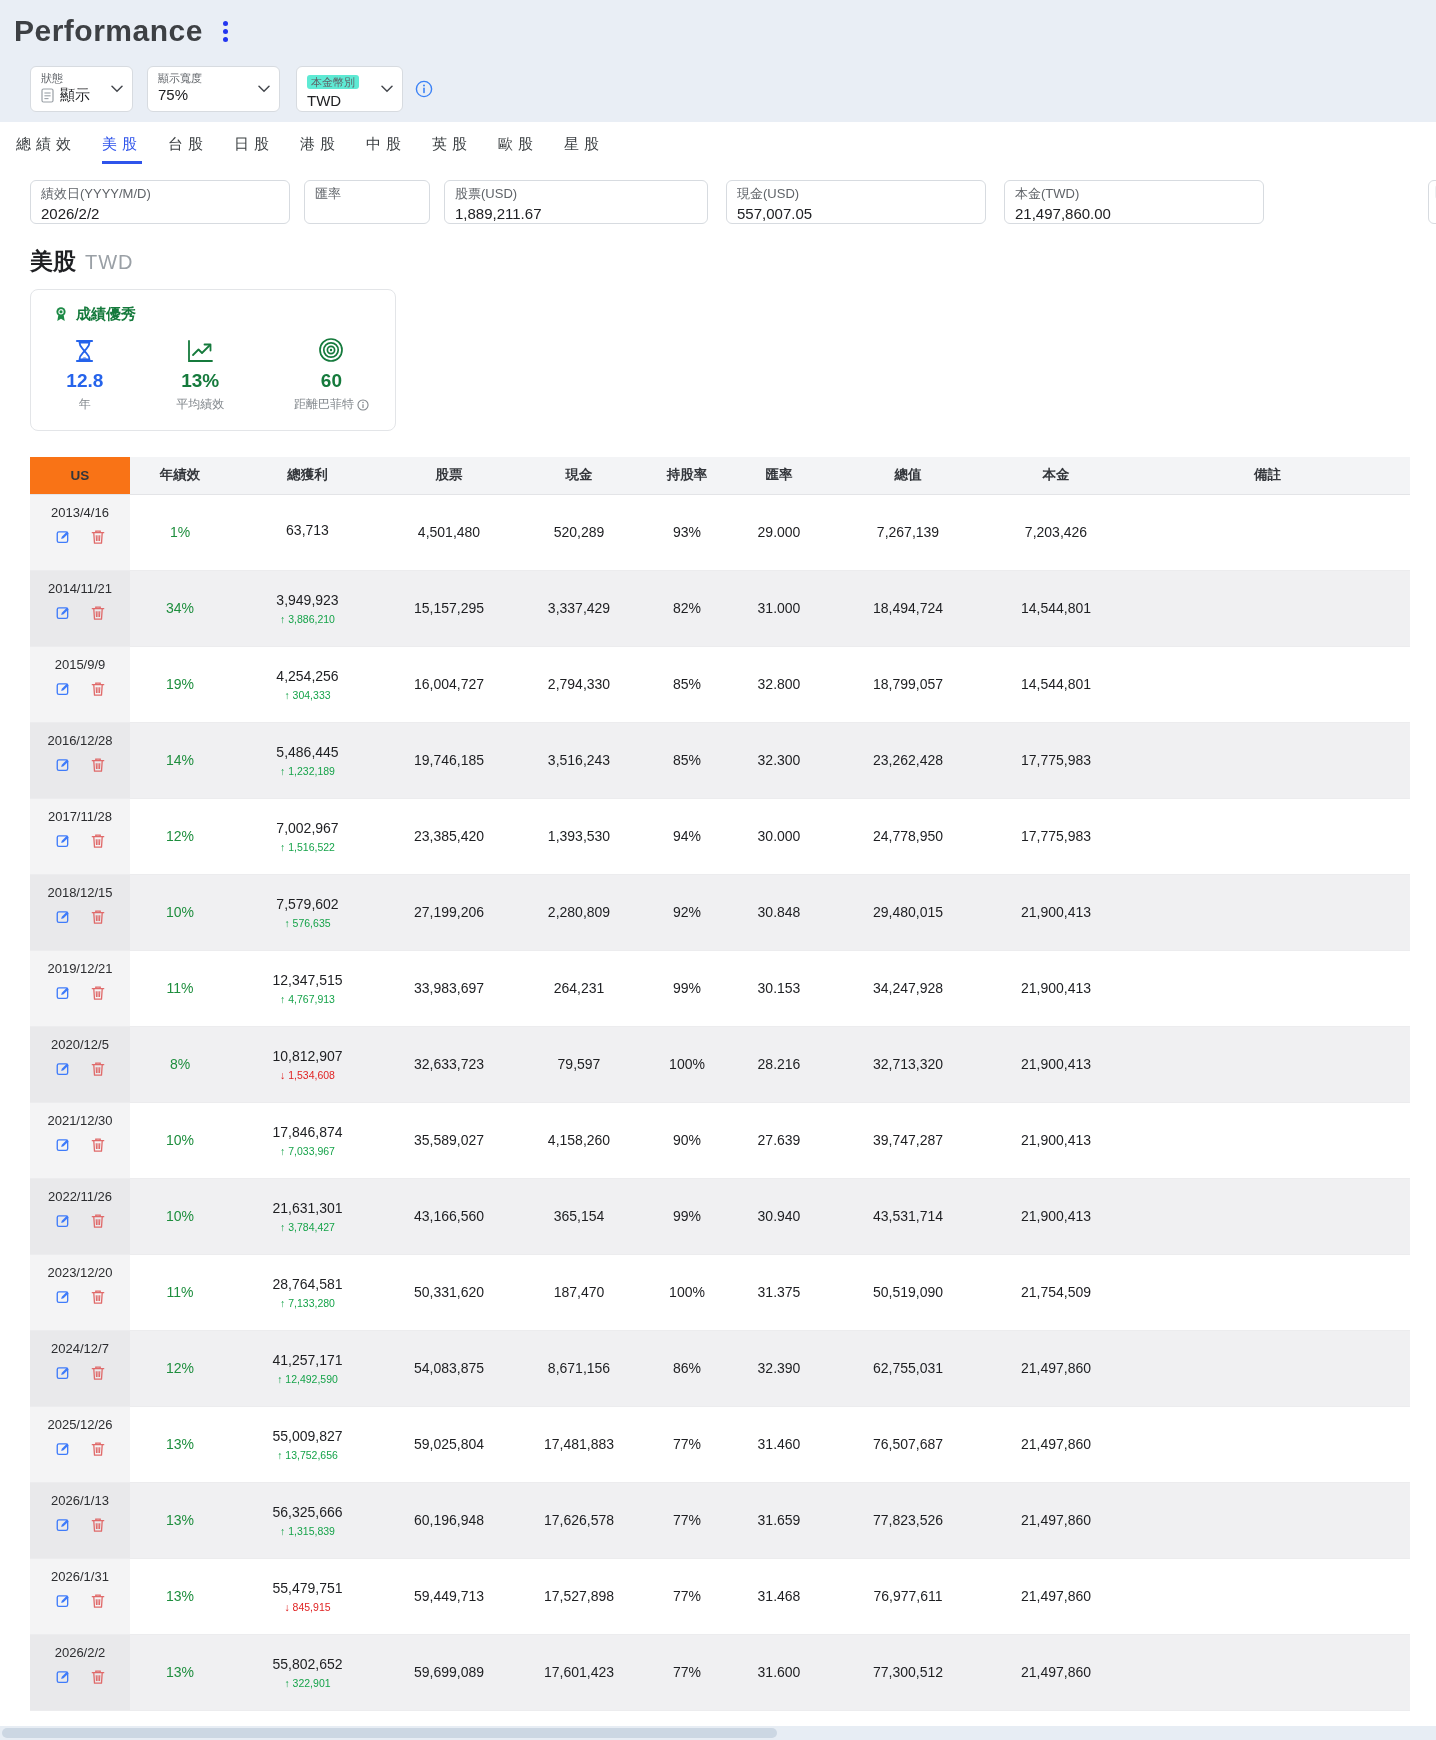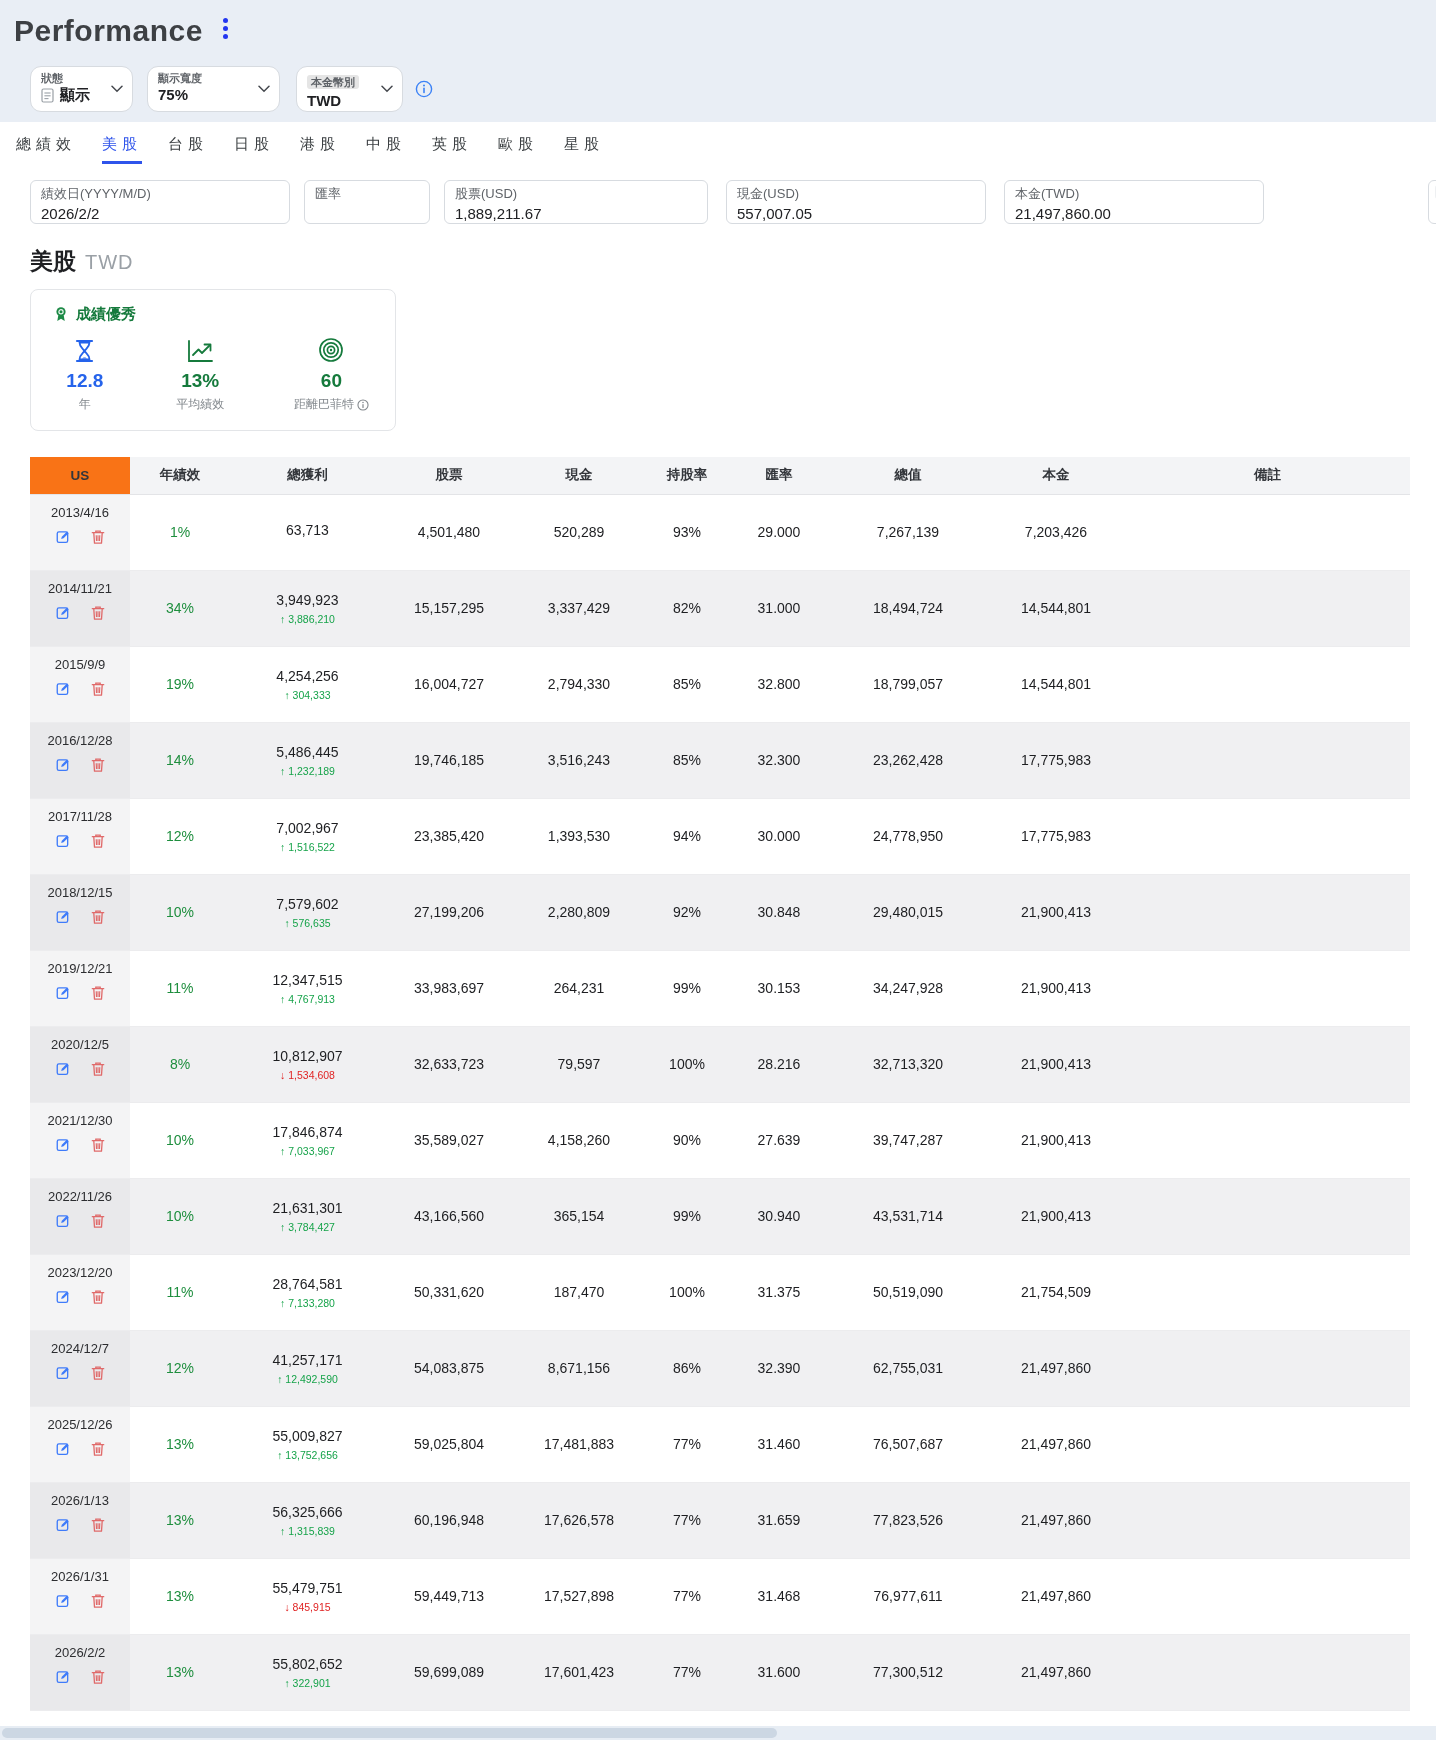--- a/index.html
+++ b/index.html
@@ -6,31 +6,31 @@
   html,body { width:1436px; height:1740px; }
   body {
     font-family: "Liberation Sans", "DejaVu Sans", sans-serif;
     background:#e9eef5;
     position:relative;
     overflow:hidden;
     color:#202124;
   }
   
   .top { position:absolute; top:0; left:0; width:1436px; height:122px; }
-  .title-row { display:flex; align-items:flex-start; gap:16px; padding:14px 0 0 14px; }
+  .title-row { display:flex; align-items:center; gap:16px; padding:14px 0 0 14px; }
   .page-title { font-size:30px; font-weight:bold; color:#3d4044; letter-spacing:.5px; }
   .kebab { display:flex; flex-direction:column; gap:3px; padding:4px; cursor:pointer; }
   .kebab i { width:5px; height:5px; border-radius:50%; background:#2336f0; display:block; }
   .filters { position:absolute; top:66px; left:30px; display:flex; align-items:flex-start; }
   .fbox {
-    background:#fff; border:1px solid #d7dbe0; border-radius:11px;
-    height:46px; padding:5px 26px 4px 10px; position:relative; cursor:pointer;font-weight:bold;
+    background:#fff; border:1px solid #d7dbe0; border-radius:6px;
+    height:46px; padding:5px 26px 4px 10px; position:relative; cursor:pointer;
   }
   .fbox .flabel { font-size:11px; color:#5f6368; line-height:12px; white-space:nowrap; }
-  .fbox .flabel.chip { display:inline-block; background:#e5e5e5; border-radius:3px; padding:1px 4px; }
+  .fbox .flabel.chip { display:inline-block; background:#5eead4; border-radius:3px; padding:1px 4px; }
   .fbox .fvalue { font-size:15px; color:#202124; margin-top:2px; display:flex; align-items:center; gap:6px; white-space:nowrap; }
   .fbox .chev { position:absolute; right:9px; top:50%; transform:translateY(-50%); }
   .f1 { width:103px; }
   .f2 { width:245px; margin-left:42px; }
   .f3 { width:133px; margin-left:14px; }
   .f4 { width:107px; margin-left:16px; }
   .info-btn { margin-left:12px; margin-top:14px; cursor:pointer; }
   
   .panel { position:absolute; top:122px; left:0; width:1436px; height:1604px; background:#fff; }
   .tabs { display:flex; gap:26px; padding:13px 0 0 16px; font-size:15px; color:#3c4043; height:42px; }

